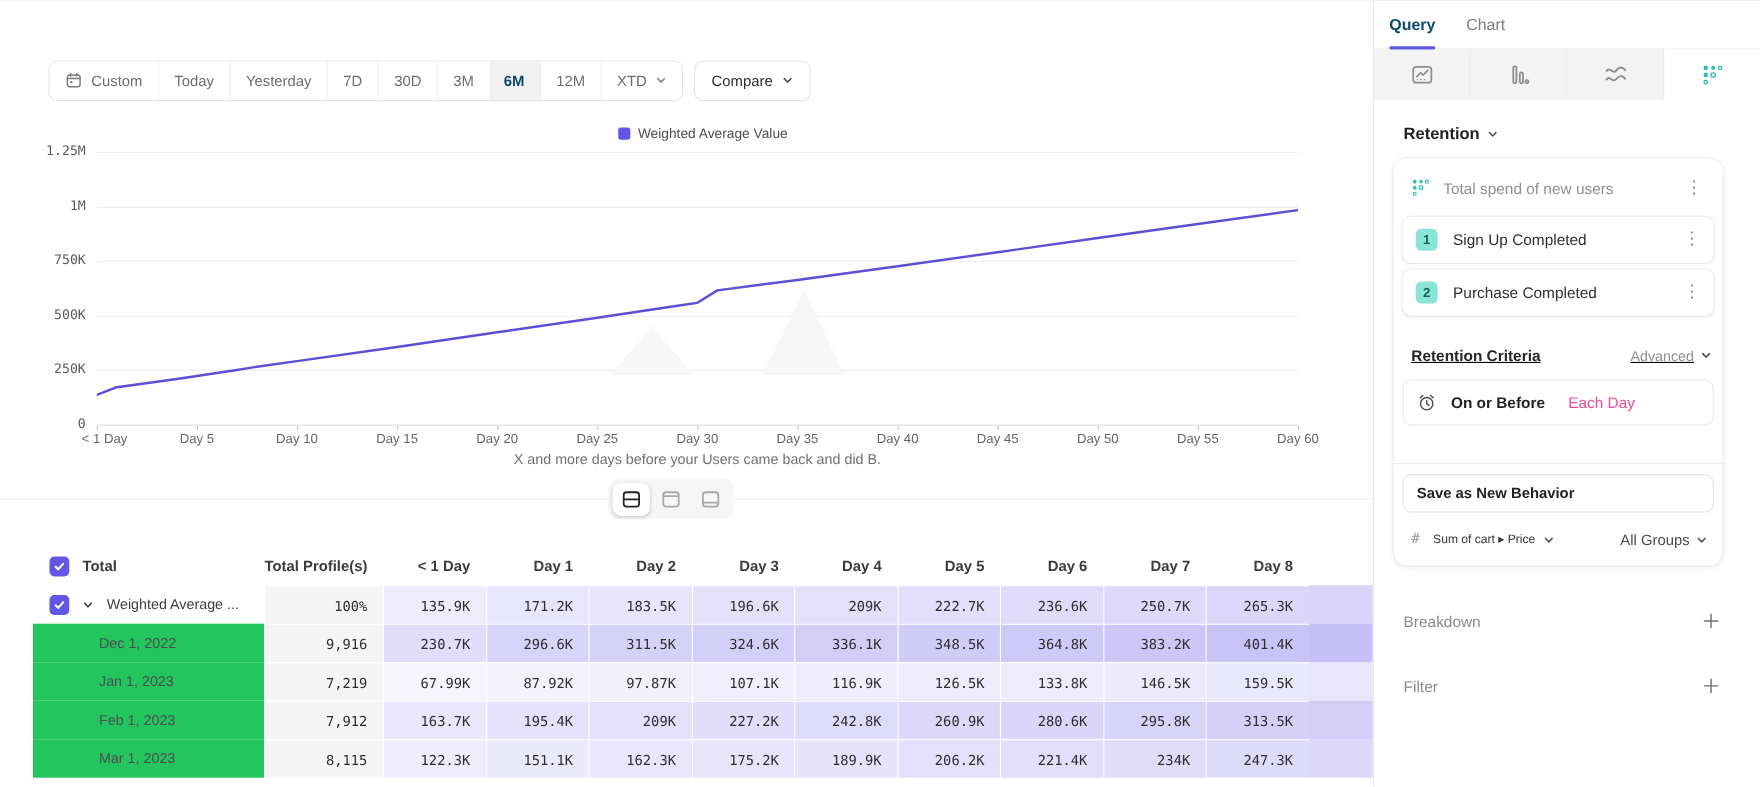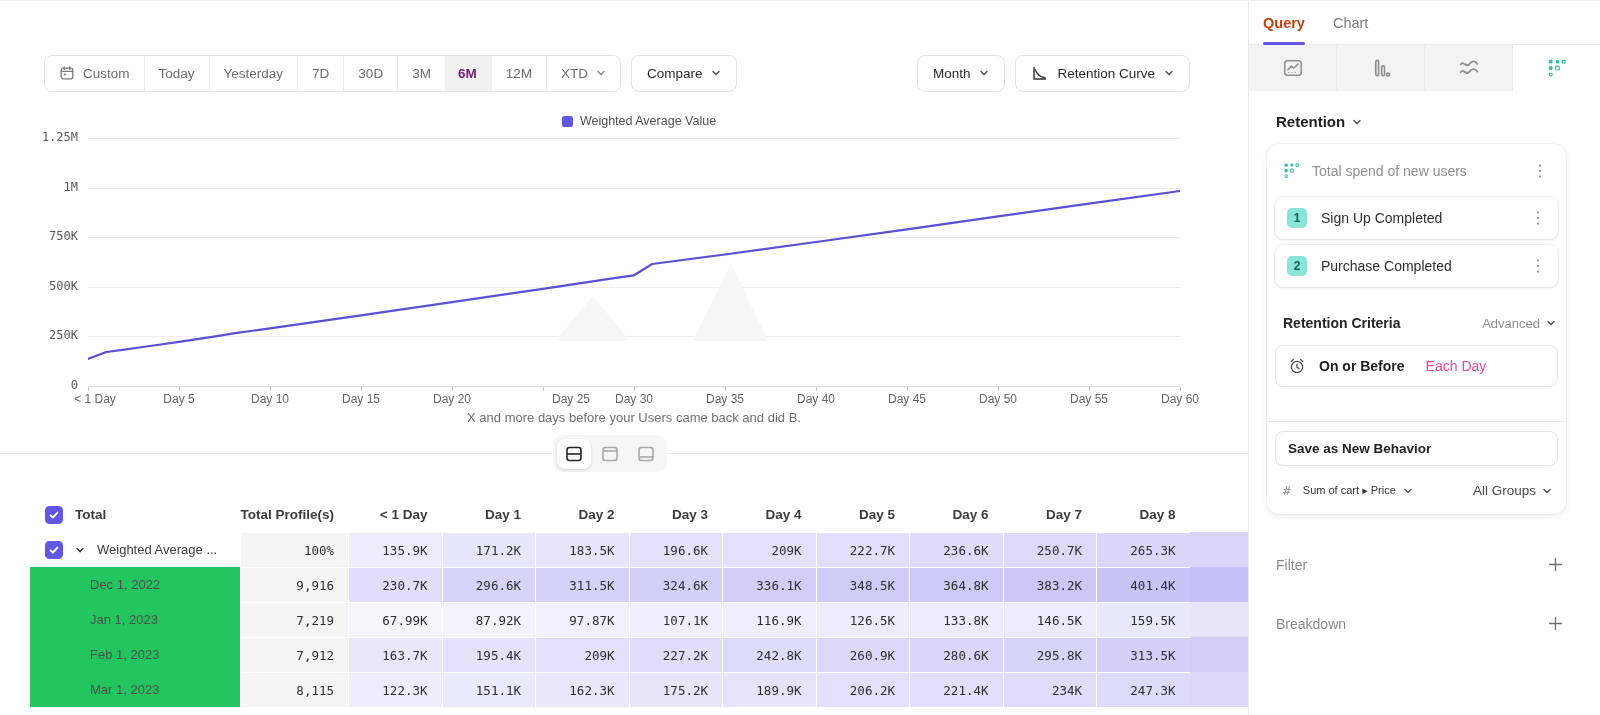--- a/index.html
+++ b/index.html
@@ -10,21 +10,21 @@
   
   .main { position:absolute; left:0; top:0; width:1248px; height:592px; }
 
   .toolbar { position:absolute; left:44px; right:58px; top:54px; height:36px;
     display:flex; justify-content:space-between; align-items:center; }
   .tb-group { display:flex; gap:10px; align-items:center; }
   .seg { display:inline-flex; border:1px solid #e3e3e3; border-radius:8px; background:#fff; height:37px; overflow:hidden; }
   .seg-item { display:flex; align-items:center; gap:8px; padding:0 14px; font-size:13.5px; color:#6d6d6d;
     border-right:1px solid #ededed; cursor:pointer; background:#fff; white-space:nowrap; }
   .seg-item:last-child { border-right:none; }
-  .seg-item.active { background:#f1f1f1; color:#701a75; font-weight:700;padding-left:12px; }
+  .seg-item.active { background:#f1f1f1; color:#0c4a6e; font-weight:700;padding-left:12px; }
   .btn { display:inline-flex; align-items:center; gap:9px; height:37px; padding:0 15px;
     border:1px solid #e3e3e3; border-radius:8px; font-size:13.5px; color:#2b2b2b; background:#fff; cursor:pointer; white-space:nowrap; }
   .chev { display:inline-flex; color:#555; }
   .seg-item .chev { color:#8a8a8a; }
 
   
   .legend { position:absolute; left:88px; width:1092px; top:113px; text-align:center; font-size:12.5px; color:#4f4f4f; }
   .legend-item { display:inline-flex; align-items:center; gap:7px; cursor:pointer;padding-left:10px; }
   .legend-swatch { width:11px; height:11px; border-radius:2.5px; display:inline-block; }
   .gridline { position:absolute; left:88px; width:1092px; height:1px; background:#ededed; }
@@ -57,41 +57,41 @@
   .date-cell { padding-left:60px; font-size:13px; color:#4e4e4e; background:#22c55e; }
   .cbx { width:18px; height:18px; border-radius:4.5px; display:inline-flex; align-items:center; justify-content:center;
     cursor:pointer; flex:0 0 auto; }
   .row-chev { display:inline-flex; color:#3d3d3d; cursor:pointer; }
   .rowlabel { font-size:13px; color:#3d3d3d; white-space:nowrap; }
 
   
   .sidebar { position:absolute; left:1248px; top:0; width:352px; height:715px; background:#fff; border-left:1px solid #e6e6e6; }
   .sb-tabs { display:flex; gap:28px; padding:0 0 0 14px; height:44px; align-items:center; border-bottom:1px solid #ececec; }
   .sb-tab { font-size:14.5px; color:#7c7c7c; font-weight:500; position:relative; height:44px; display:flex; align-items:center; cursor:pointer; }
-  .sb-tab.active { color:#c2410c; font-weight:700; }
+  .sb-tab.active { color:#0c4a6e; font-weight:700; }
   .sb-tab.active::after { content:""; position:absolute; left:0; right:0; bottom:0; height:3px; border-radius:3px; background:#6257e4; }
   .sb-icons { display:flex; height:46px; }
   .sb-icon-btn { flex:1; display:flex; align-items:center; justify-content:center; background:#f3f3f3;
     border-right:1px solid #e9e9e9; color:#8f8f8f; cursor:pointer; }
   .sb-icon-btn:last-child { border-right:none; }
   .sb-icon-btn.active { background:#fff; color:#2fc0b0; }
 
   .sb-content { padding:22px 34px 0 18px; }
   .sb-heading { display:flex; align-items:center; gap:7px; font-size:15px; font-weight:700; color:#222;
     margin:0 0 14px 9px; cursor:pointer; }
   .panel { border-radius:12px; box-shadow:0 0 0 1px rgba(0,0,0,.04), 0 2px 7px rgba(0,0,0,.07); padding:8px; background:#fff; }
   .bhv-head { display:flex; align-items:center; gap:12px; padding:10px 6px 12px 8px; }
   .bhv-title { flex:1; font-size:14px; color:#8f8f8f; }
   .kebab { color:#8b8b8b; font-size:16px; line-height:1; cursor:pointer; padding:0 4px; }
   .step-card { display:flex; align-items:center; gap:14px; padding:11px 8px 11px 12px; margin:6px 0;
     border-radius:8px; background:#fff; box-shadow:0 0 0 1px rgba(0,0,0,.05), 0 1px 3px rgba(0,0,0,.08); cursor:pointer; }
   .step-badge { width:20px; height:20px; border-radius:5px; background:#8ae4d8; color:#156056;
     font-size:12px; font-weight:700; display:flex; align-items:center; justify-content:center; }
   .step-label { flex:1; font-size:14px; color:#2f2f2f; }
-  .criteria-row { display:flex; align-items:center; justify-content:space-between; margin:28px 2px 0 8px; }
+  .criteria-row { display:flex; align-items:center; justify-content:space-between; margin:28px 2px 0 8px;text-decoration:underline; }
   .criteria-title { font-size:14px; font-weight:700; color:#252525; }
   .advanced { display:flex; align-items:center; gap:6px; font-size:13px; color:#8f8f8f; cursor:pointer; }
   .clock-card { display:flex; align-items:center; gap:13px; margin-top:14px; padding:11px 12px;
     border:1px solid #e8e8e8; border-radius:8px; cursor:pointer; color:#4c4c4c; }
   .clock-when { font-size:14px; color:#1f1f1f; font-weight:600; }
   .clock-unit { font-size:14px; color:#ec4899; margin-left:8px; }
   .panel-divider { height:1px; background:#ececec; margin:34px -8px 0 -8px; }
   .save-btn { display:block; width:100%; text-align:left; margin:9px 0 4px 0; padding:9px 12px;
     border:1px solid #e4e4e4; border-radius:8px; background:#fff; font-size:13.5px; font-weight:600; color:#222;
     font-family:"Liberation Sans",sans-serif; cursor:pointer; }
@@ -148,44 +148,20 @@
               <span>XTD</span>
               <span class="chev">
                 <svg width="10" height="10" viewBox="0 0 10 10" fill="none" stroke="currentColor" stroke-width="1.5" stroke-linecap="round" stroke-linejoin="round">
                   <path d="M2 3.5 L5 6.6 L8 3.5"></path>
                 </svg>
               </span>
             </div>
           </div>
         <button class="btn">
           <span>Compare</span>
-          <span class="chev">
-              <svg width="10" height="10" viewBox="0 0 10 10" fill="none" stroke="currentColor" stroke-width="1.5" stroke-linecap="round" stroke-linejoin="round">
-                <path d="M2 3.5 L5 6.6 L8 3.5"></path>
-              </svg>
-            </span>
-        </button>
-      </div>
-      <div class="tb-group">
-        <button class="btn">
-          <span>Month</span>
-          <span class="chev">
-              <svg width="10" height="10" viewBox="0 0 10 10" fill="none" stroke="currentColor" stroke-width="1.5" stroke-linecap="round" stroke-linejoin="round">
-                <path d="M2 3.5 L5 6.6 L8 3.5"></path>
-              </svg>
-            </span>
-        </button>
-        <button class="btn">
-          <span style="display:inline-flex">
-            <svg width="17" height="17" viewBox="0 0 17 17" fill="none" stroke="#333" stroke-width="1.4" stroke-linecap="round">
-              <path d="M3 2.5 V14 H14.5"></path>
-                <path d="M4 4.5 C6.5 10.5, 10 12.3, 14 12.8"></path>
-            </svg>
-          </span>
-          <span>Retention Curve</span>
           <span class="chev">
               <svg width="10" height="10" viewBox="0 0 10 10" fill="none" stroke="currentColor" stroke-width="1.5" stroke-linecap="round" stroke-linejoin="round">
                 <path d="M2 3.5 L5 6.6 L8 3.5"></path>
               </svg>
             </span>
         </button>
       </div>
     </div>
 
     <div class="legend">
@@ -211,21 +187,21 @@
         <div class="xlab" style="left:60.0px">&lt; 1 Day</div>
         <div class="xtick" style="left:179.0px"></div>
         <div class="xlab" style="left:144.0px">Day 5</div>
         <div class="xtick" style="left:270.0px"></div>
         <div class="xlab" style="left:235.0px">Day 10</div>
         <div class="xtick" style="left:361.0px"></div>
         <div class="xlab" style="left:326.0px">Day 15</div>
         <div class="xtick" style="left:452.0px"></div>
         <div class="xlab" style="left:417.0px">Day 20</div>
         <div class="xtick" style="left:543.0px"></div>
-        <div class="xlab" style="left:536px">Day 25</div>
+        <div class="xlab" style="left:508.0px">Day 25</div>
         <div class="xtick" style="left:634.0px"></div>
         <div class="xlab" style="left:599.0px">Day 30</div>
         <div class="xtick" style="left:725.0px"></div>
         <div class="xlab" style="left:690.0px">Day 35</div>
         <div class="xtick" style="left:816.0px"></div>
         <div class="xlab" style="left:781.0px">Day 40</div>
         <div class="xtick" style="left:907.0px"></div>
         <div class="xlab" style="left:872.0px">Day 45</div>
         <div class="xtick" style="left:998.0px"></div>
         <div class="xlab" style="left:963.0px">Day 50</div>
@@ -443,31 +419,31 @@
                 <svg width="10" height="10" viewBox="0 0 10 10" fill="none" stroke="currentColor" stroke-width="1.5" stroke-linecap="round" stroke-linejoin="round">
                   <path d="M2 3.5 L5 6.6 L8 3.5"></path>
                 </svg>
               </span>
           </span>
         </div>
       </div>
 
       <div id="sb-sections">
           <div class="sb-section">
+            <span class="sb-section-label">Breakdown</span>
+            <span class="plus">
+              <svg width="17" height="17" viewBox="0 0 17 17" fill="none" stroke="#6f6f6f" stroke-width="1.3" stroke-linecap="round">
+                <path d="M8.5 2.5 V14.5 M2.5 8.5 H14.5"></path>
+              </svg>
+            </span>
+          </div>
+          <div class="sb-section">
             <span class="sb-section-label">Filter</span>
             <span class="plus">
               <svg width="17" height="17" viewBox="0 0 17 17" fill="none" stroke="#6f6f6f" stroke-width="1.3" stroke-linecap="round">
                 <path d="M8.5 2.5 V14.5 M2.5 8.5 H14.5"></path>
               </svg>
             </span>
           </div>
-          <div class="sb-section">
-            <span class="sb-section-label">Breakdown</span>
-            <span class="plus">
-              <svg width="17" height="17" viewBox="0 0 17 17" fill="none" stroke="#6f6f6f" stroke-width="1.3" stroke-linecap="round">
-                <path d="M8.5 2.5 V14.5 M2.5 8.5 H14.5"></path>
-              </svg>
-            </span>
-          </div>
         </div>
     </div>
   </div>
 </div>
 
 </body></html>

